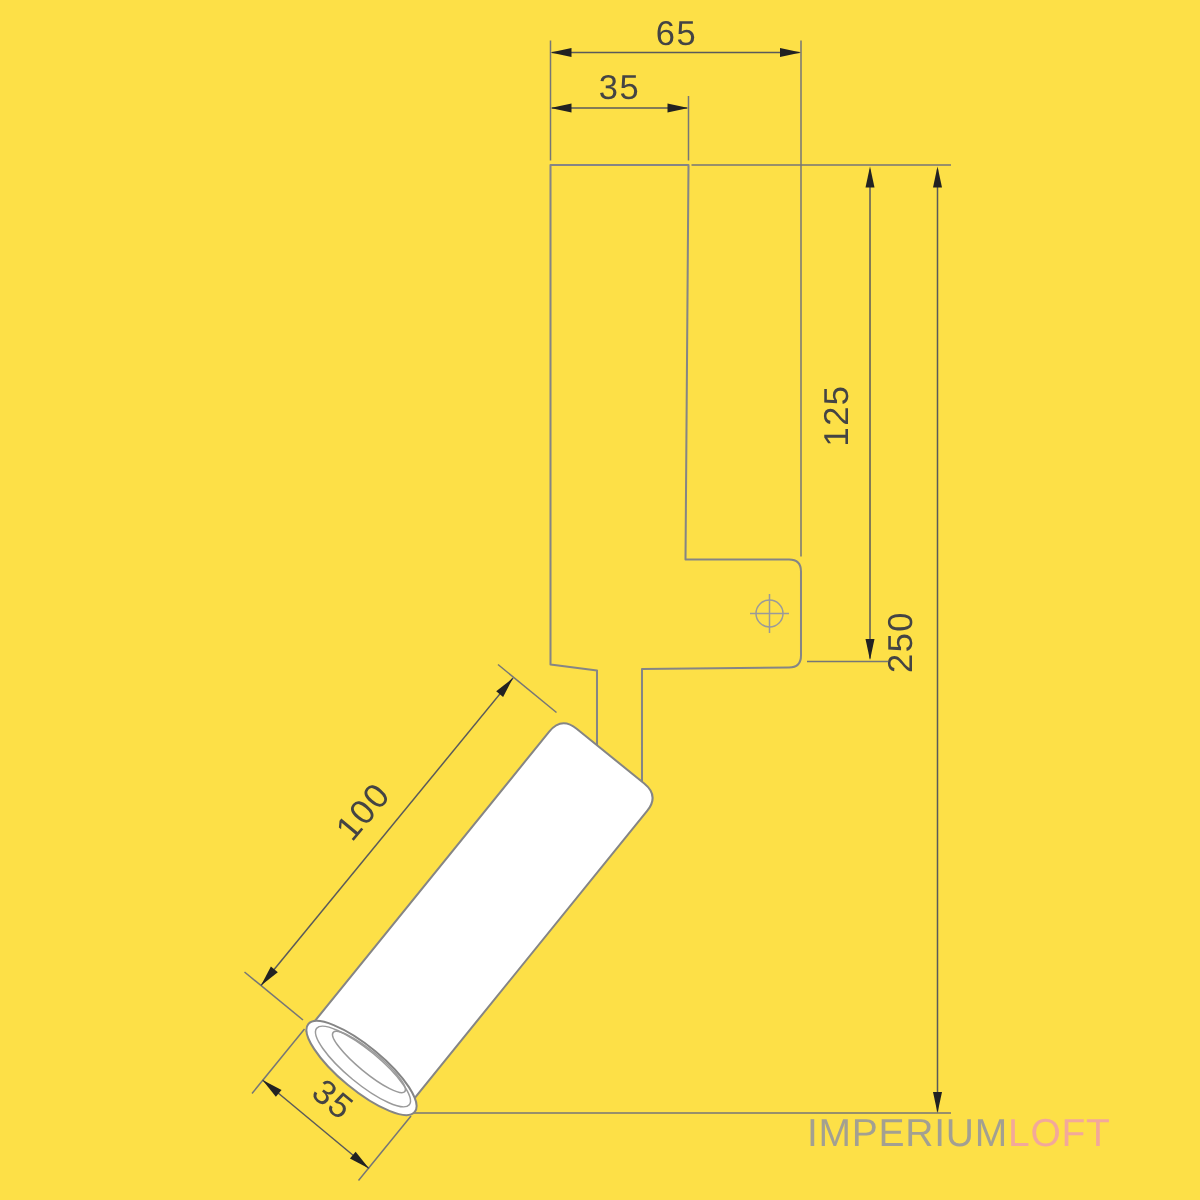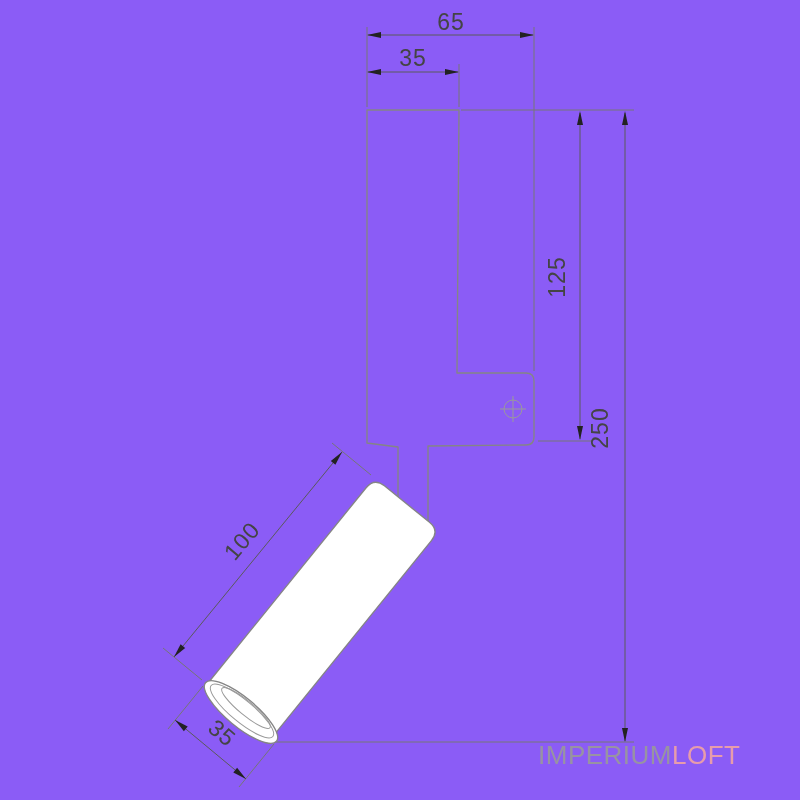--- a/index.html
+++ b/index.html
@@ -1,20 +1,20 @@
 <!DOCTYPE html>
 <html><head>
 <meta charset="utf-8">
 <style>
   html, body { margin: 0; padding: 0; background: #ffffff; }
   .canvas {
     position: relative;
     width: 800px;
     height: 800px;
-    background: #8b5cf6;
+    background: #fde047;
     overflow: hidden;
     font-family: "Liberation Sans", sans-serif;
   }
   svg { display: block; }
   .outline { stroke: #858585; stroke-width: 1.35; fill: none; stroke-linecap: round; stroke-linejoin: round; }
   .outline-fill { stroke: #858585; stroke-width: 1.35; fill: #ffffff; stroke-linecap: round; stroke-linejoin: round; }
   .thin-outline { stroke: #9a9a9a; stroke-width: 1; fill: none; }
   .dimline { stroke: #5a5a5a; stroke-width: 1; fill: none; }
   .extline { stroke: #767676; stroke-width: 1; fill: none; }
   .arrow { fill: #222222; stroke: none; }

